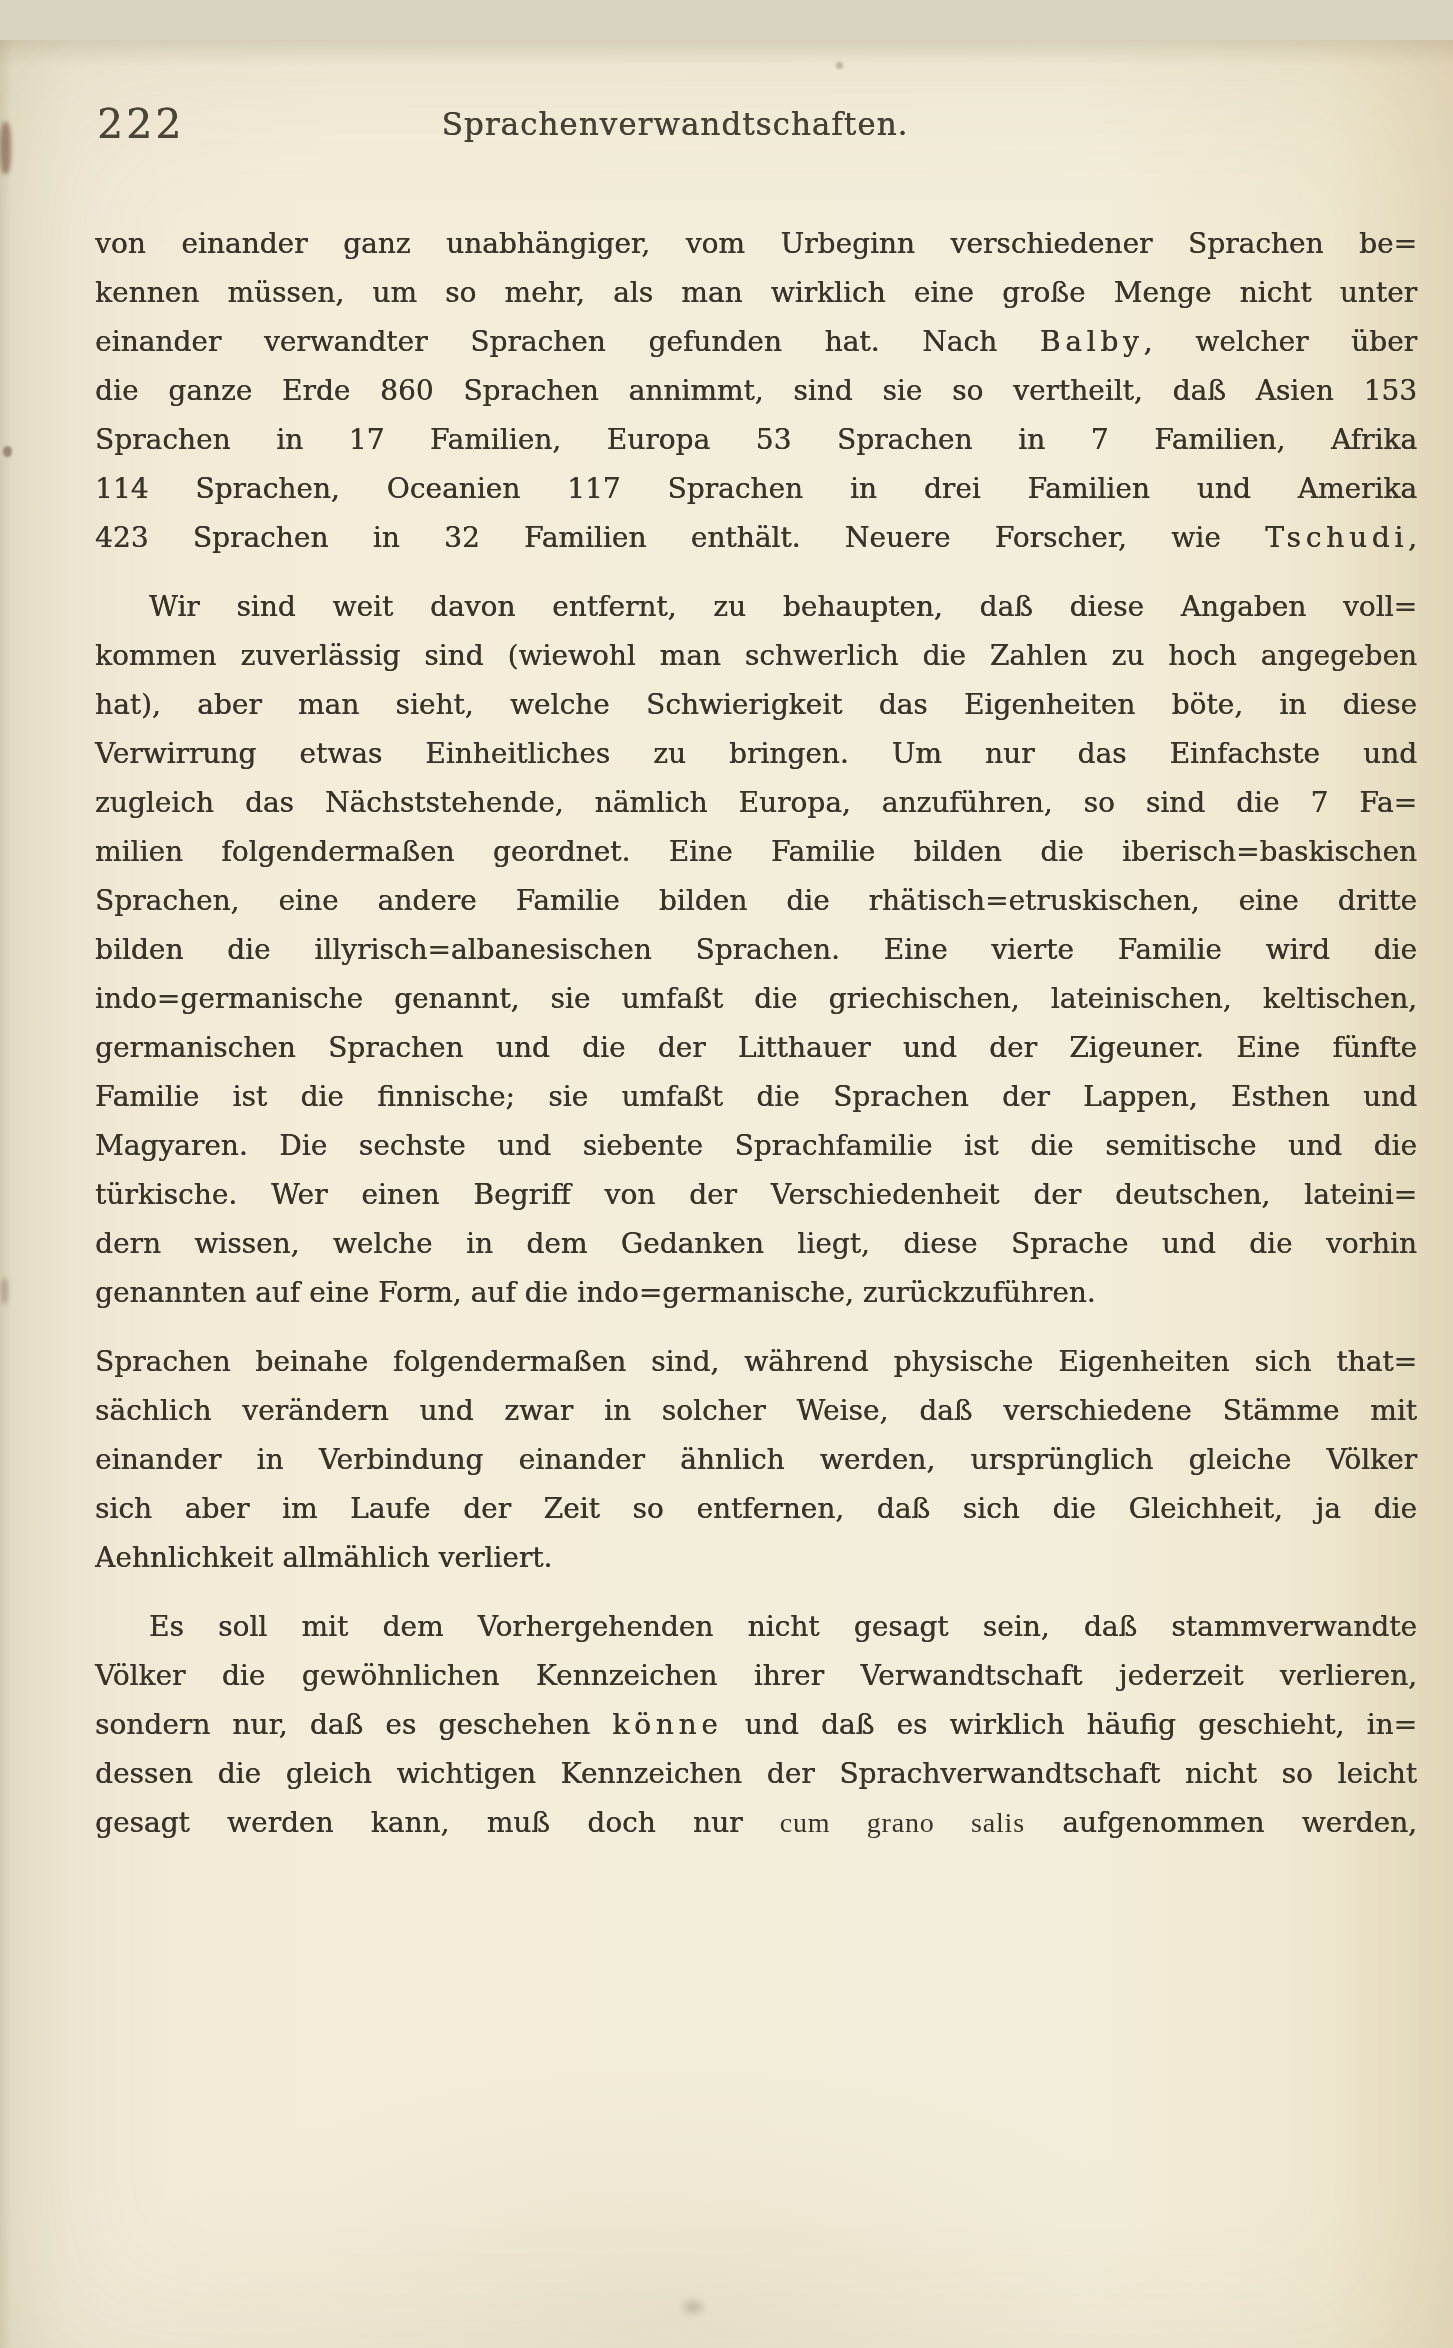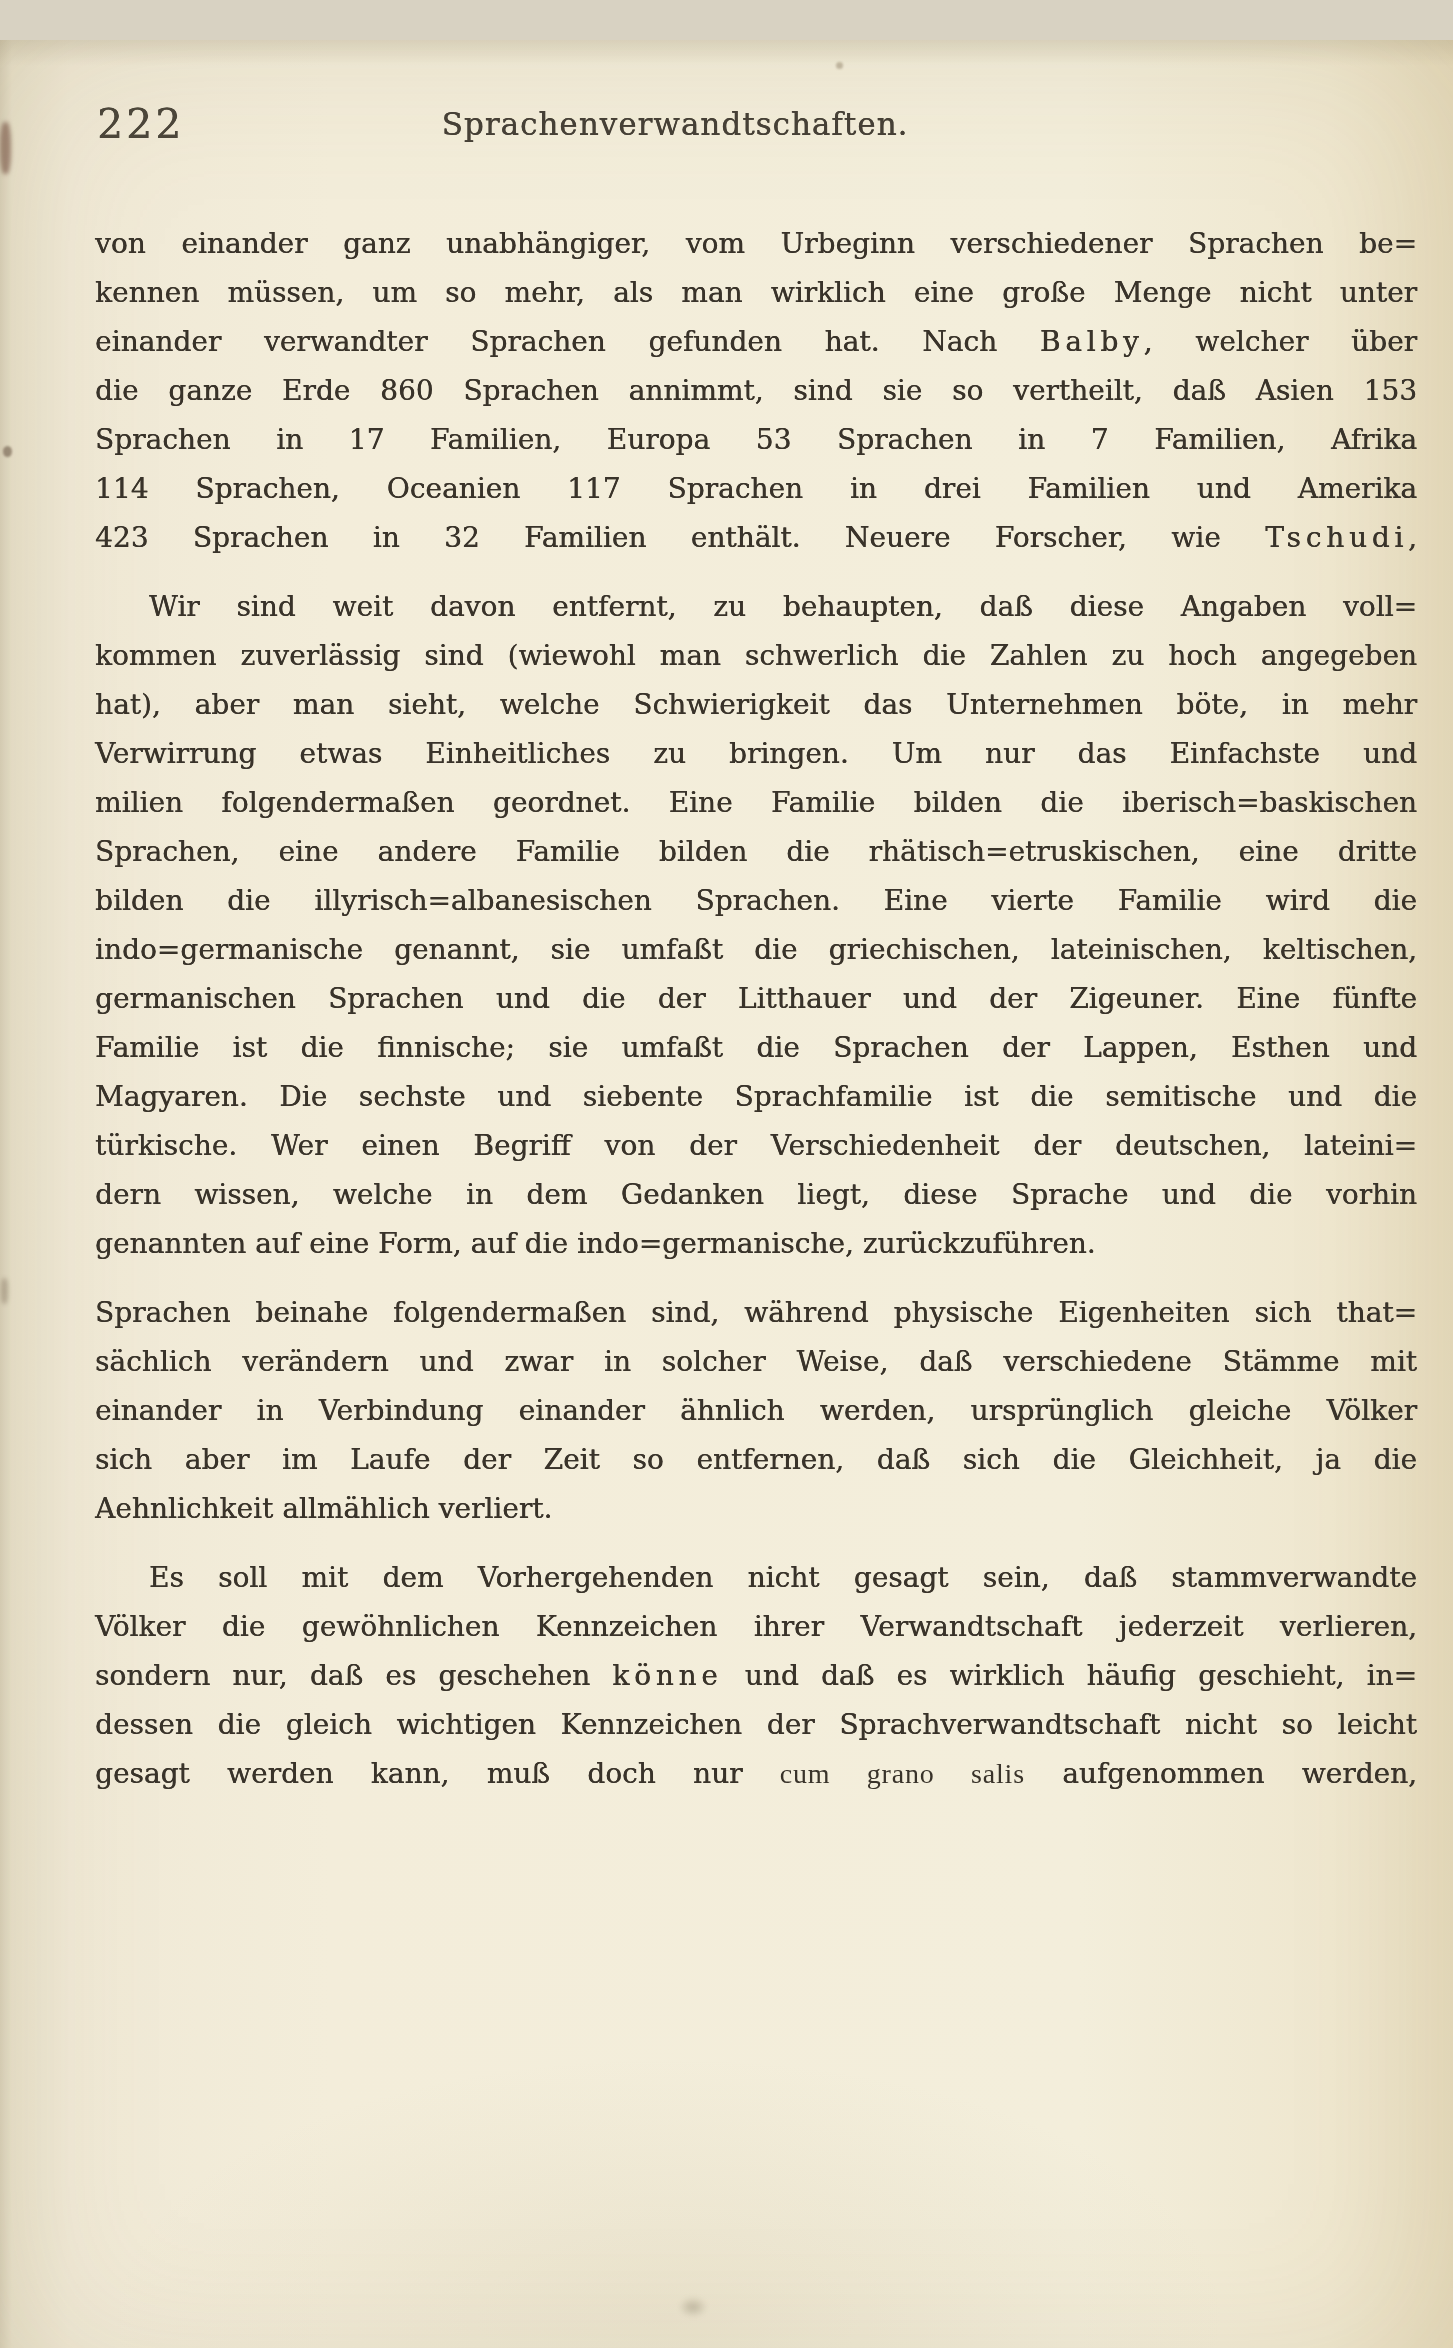--- a/index.html
+++ b/index.html
@@ -78,22 +78,23 @@
         <div class="line">kennen müssen, um so mehr, als man wirklich eine große Menge nicht unter</div>
         <div class="line">einander verwandter Sprachen gefunden hat.  Nach <span class="sperr">Balby</span>, welcher über</div>
         <div class="line">die ganze Erde 860 Sprachen annimmt, sind sie so vertheilt, daß Asien 153</div>
         <div class="line">Sprachen in 17 Familien, Europa 53 Sprachen in 7 Familien, Afrika</div>
         <div class="line">114 Sprachen, Oceanien 117 Sprachen in drei Familien und Amerika</div>
         <div class="line">423 Sprachen in 32 Familien enthält.  Neuere Forscher, wie <span class="sperr">Tschudi</span>,</div>
       </div>
       <div class="para">
         <div class="line indent">Wir sind weit davon entfernt, zu behaupten, daß diese Angaben voll=</div>
         <div class="line">kommen zuverlässig sind (wiewohl man schwerlich die Zahlen zu hoch angegeben</div>
-        <div class="line">hat), aber man sieht, welche Schwierigkeit das Unternehmen böte, in mehr</div>
+        <div class="line">hat), aber man sieht, welche Schwierigkeit das Eigenheiten böte, in diese</div>
         <div class="line">Verwirrung etwas Einheitliches zu bringen.  Um nur das Einfachste und</div>
+        <div class="line">zugleich das Nächststehende, nämlich Europa, anzuführen, so sind die 7 Fa=</div>
         <div class="line">milien folgendermaßen geordnet.  Eine Familie bilden die iberisch=baskischen</div>
         <div class="line">Sprachen, eine andere Familie bilden die rhätisch=etruskischen, eine dritte</div>
         <div class="line">bilden die illyrisch=albanesischen Sprachen.  Eine vierte Familie wird die</div>
         <div class="line">indo=germanische genannt, sie umfaßt die griechischen, lateinischen, keltischen,</div>
         <div class="line">germanischen Sprachen und die der Litthauer und der Zigeuner.  Eine fünfte</div>
         <div class="line">Familie ist die finnische; sie umfaßt die Sprachen der Lappen, Esthen und</div>
         <div class="line">Magyaren.  Die sechste und siebente Sprachfamilie ist die semitische und die</div>
         <div class="line">türkische.  Wer einen Begriff von der Verschiedenheit der deutschen, lateini=</div>
         <div class="line">dern wissen, welche in dem Gedanken liegt, diese Sprache und die vorhin</div>
         <div class="line short">genannten auf eine Form, auf die indo=germanische, zurückzuführen.</div>

